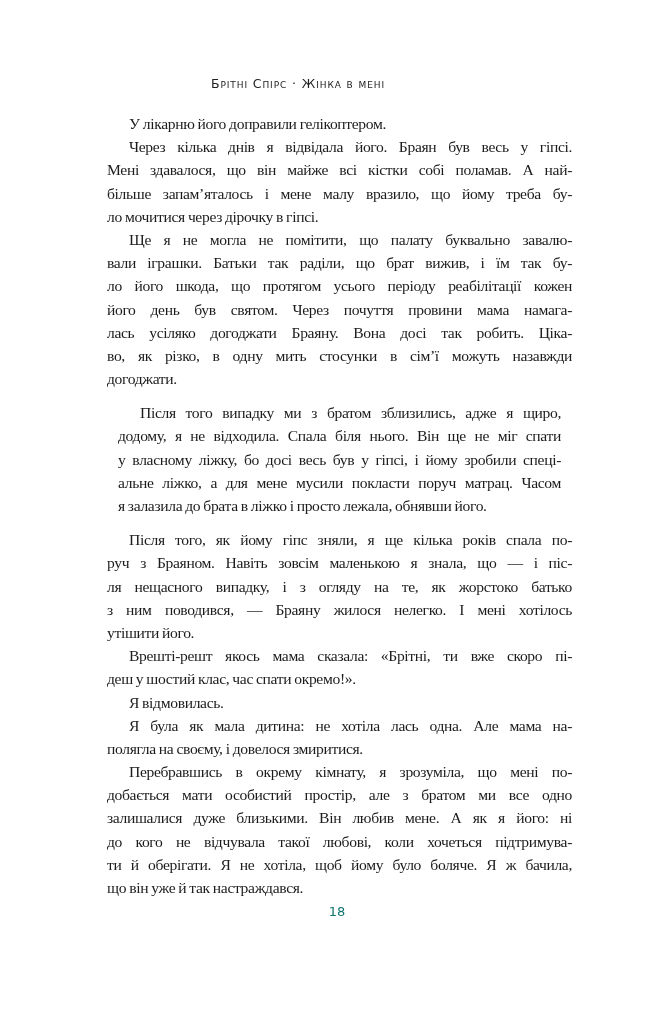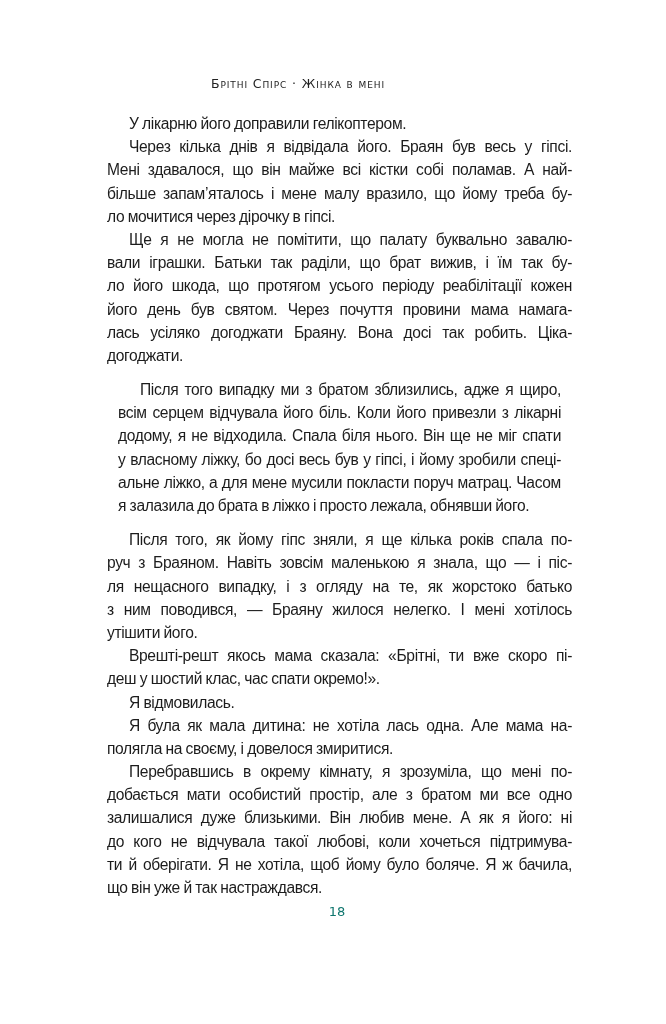--- a/index.html
+++ b/index.html
@@ -24,21 +24,21 @@
       font-size: 12.5px;
       letter-spacing: 0.9px;
       color: #222222;
       font-variant: small-caps;
     }
     .text-block {
       position: absolute;
       top: 112px;
       left: 107px;
       width: 465px;
-      font-family: Liberation Sans, sans-serif;
+      font-family: Liberation Serif, serif;
       font-size: 15.6px;
       line-height: 23.2px;
       color: #1c1c1c;
       letter-spacing: -0.35px;
       word-spacing: -0.5px;
     }
     .line {
       display: block;
       white-space: nowrap;
       text-align: justify;
@@ -79,26 +79,26 @@
     <span class="line">більше запам’яталось і мене малу вразило, що йому треба бу-</span>
     <span class="line last">ло мочитися через дірочку в гіпсі.</span>
   </p>
 
   <p style="margin:0">
     <span class="line first">Ще я не могла не помітити, що палату буквально завалю-</span>
     <span class="line">вали іграшки. Батьки так раділи, що брат вижив, і їм так бу-</span>
     <span class="line">ло його шкода, що протягом усього періоду реабілітації кожен</span>
     <span class="line">його день був святом. Через почуття провини мама намага-</span>
     <span class="line">лась усіляко догоджати Браяну. Вона досі так робить. Ціка-</span>
+    <span class="line">во, як різко, в одну мить стосунки в сім’ї можуть назавжди</span>
     <span class="line last">догоджати.</span>
   </p>
 
   <p style="margin:11px">
     <span class="line first">Після того випадку ми з братом зблизились, адже я щиро,</span>
-    <span class="line">всім серцем відчувала його біль. Коли його привезли з лікарні</span>
     <span class="line">додому, я не відходила. Спала біля нього. Він ще не міг спати</span>
     <span class="line">у власному ліжку, бо досі весь був у гіпсі, і йому зробили спеці-</span>
     <span class="line">альне ліжко, а для мене мусили покласти поруч матрац. Часом</span>
     <span class="line last">я залазила до брата в ліжко і просто лежала, обнявши його.</span>
   </p>
 
   <p style="margin:0">
     <span class="line first">Після того, як йому гіпс зняли, я ще кілька років спала по-</span>
     <span class="line">руч з Браяном. Навіть зовсім маленькою я знала, що — і піс-</span>
     <span class="line">ля нещасного випадку, і з огляду на те, як жорстоко батько</span>

